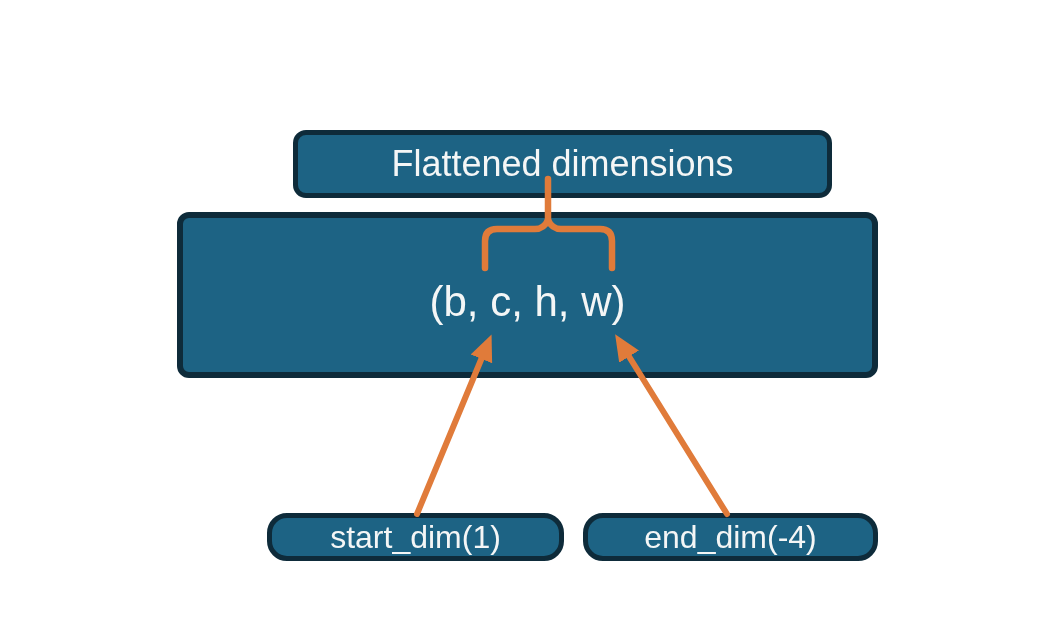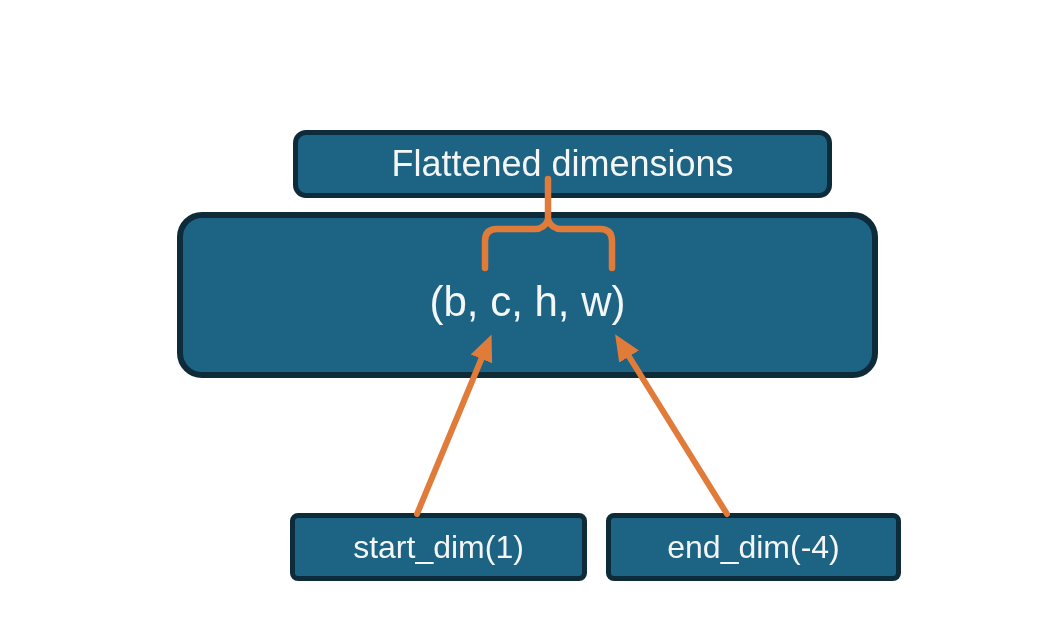--- a/index.html
+++ b/index.html
@@ -38,30 +38,29 @@
   .node-title {
     left: 293px; top: 98px;
     width: 539px; height: 68px;
     border-radius: 13px;
     font-size: 36px;
     margin-top: 32px;
   }
   .node-tensor {
     left: 177px; top: 212px;
     width: 701px; height: 166px;
-    border-radius: 25px;
+    border-radius: 12px;
     border-width: 6px;
     font-size: 42px;
     padding-top: 14px;
   }
   .node-small {
-    top: 513px; height: 68px;
-    border-radius: 8px;
+    top: 513px; height: 48px;
+    border-radius: 20px;
     font-size: 32px;
-    margin-left: 23px;
   }
   .node-start { left: 267px; width: 297px; }
   .node-end   { left: 583px; width: 295px; }
 
   .overlay {
     position: absolute;
     left: 0; top: 0;
     width: 1038px; height: 632px;
     pointer-events: none;
   }

